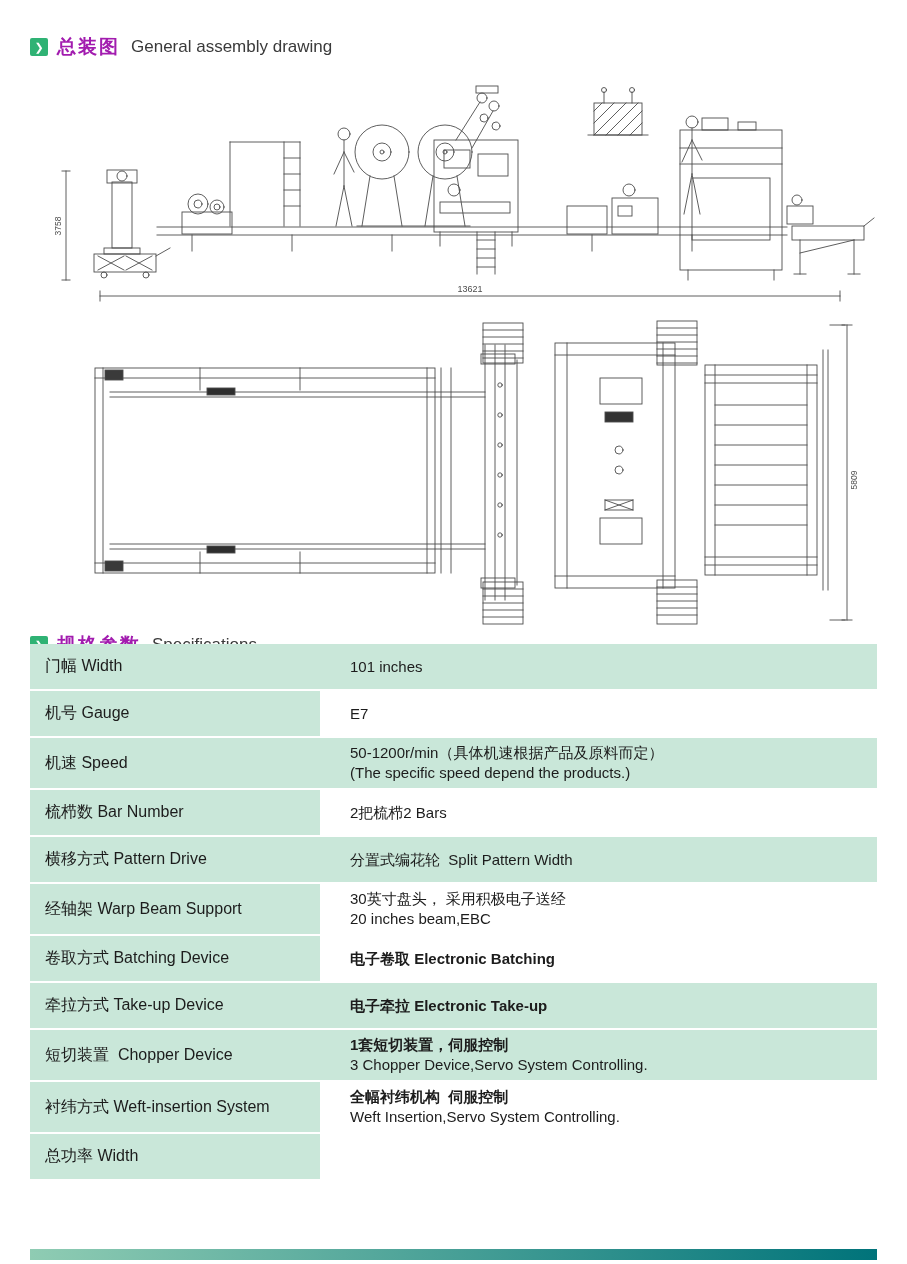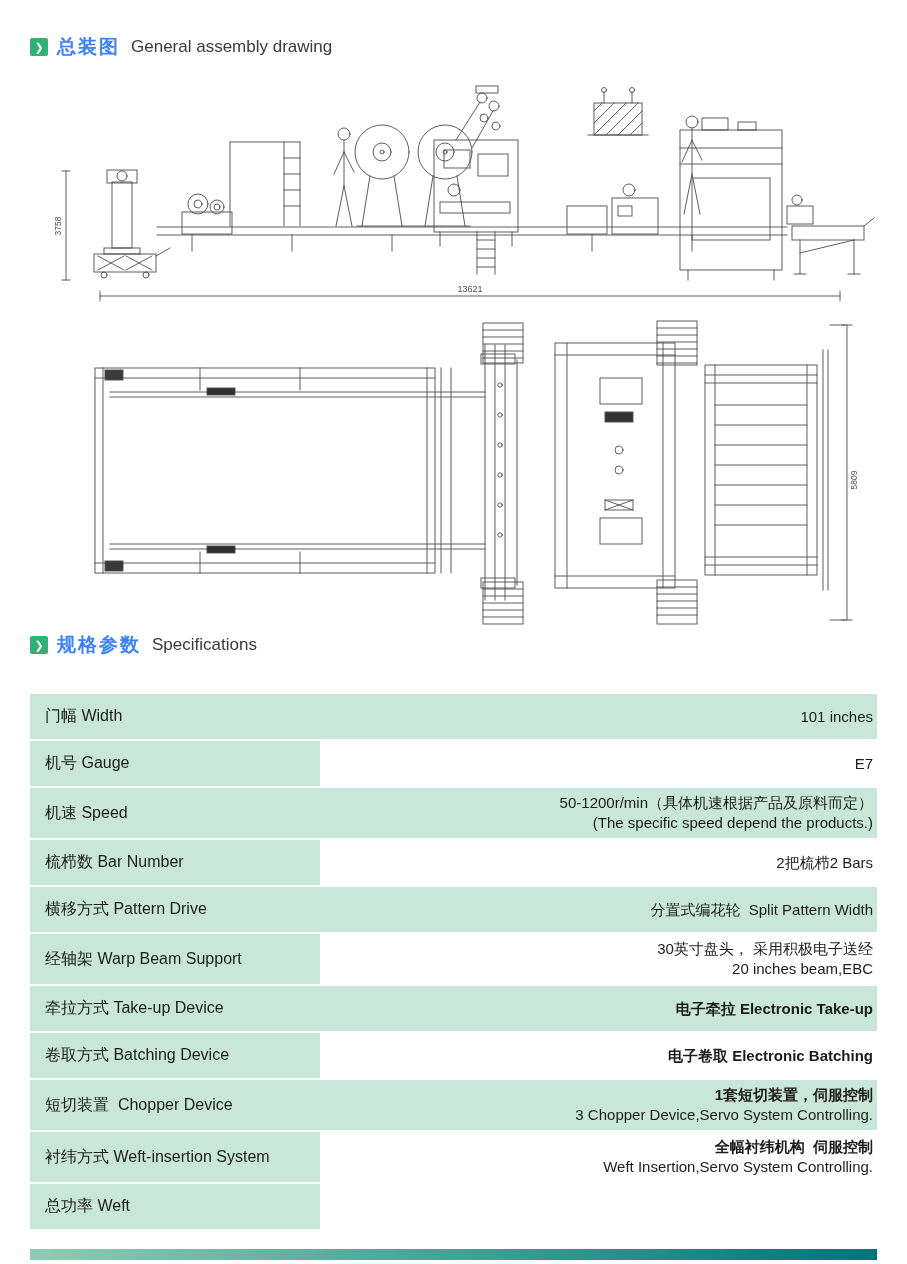--- a/index.html
+++ b/index.html
@@ -14,31 +14,31 @@
   
   .section-header { position:absolute; left:30px; display:flex; align-items:center; gap:9px; }
   #hdr-assembly { top:34px; }
   #hdr-specs { top:632px; }
   .hdr-icon {
     width:18px; height:18px; border-radius:2px;
     background:var(--accent,#2fb274); color:#fff;
     display:inline-flex; align-items:center; justify-content:center;
     font-size:11px; font-weight:bold; line-height:1;
   }
-  .hdr-zh { font-size:19px; font-weight:bold; letter-spacing:2px; color:#3b82f6; }
+  .hdr-zh { font-size:19px; font-weight:bold; letter-spacing:2px; color:#a21caf; }
   .hdr-en { font-size:17px; color:#3a3a3a; margin-left:2px;text-align:center; }
 
   
   .drawing { position:absolute; }
   #drawing-side { top:78px; left:52px; }
   #drawing-plan { top:320px; left:85px; }
   .drawing svg { display:block; }
 
   
-  .spec-table { position:absolute; top:694px; left:30px; width:847px;text-align:right; }
+  .spec-table { position:absolute; top:644px; left:30px; width:847px; }
   .spec-row { display:flex; margin-bottom:2px; }
   .spec-label {
     width:290px; min-height:45px;
     background:var(--row-green,#c9e7d9);
     display:flex; align-items:center;
     padding:5px 8px 5px 15px;
     font-size:16px; white-space:pre-wrap;
   }
   .spec-value {
     flex:1; min-height:45px;
@@ -338,36 +338,36 @@
         <div class="spec-value"><div>2把梳栉2 Bars</div></div>
       </div>
       <div class="spec-row odd">
         <div class="spec-label">横移方式 Pattern Drive</div>
         <div class="spec-value"><div>分置式编花轮  Split Pattern Width</div></div>
       </div>
       <div class="spec-row even">
         <div class="spec-label">经轴架 Warp Beam Support</div>
         <div class="spec-value"><div>30英寸盘头， 采用积极电子送经</div><div>20 inches beam,EBC</div></div>
       </div>
+      <div class="spec-row even">
+        <div class="spec-label">卷取方式 Batching Device</div>
+        <div class="spec-value"><div class="bold">电子卷取 Electronic Batching</div></div>
+      </div>
       <div class="spec-row odd">
         <div class="spec-label">牵拉方式 Take-up Device</div>
         <div class="spec-value"><div class="bold">电子牵拉 Electronic Take-up</div></div>
       </div>
-      <div class="spec-row even">
-        <div class="spec-label">卷取方式 Batching Device</div>
-        <div class="spec-value"><div class="bold">电子卷取 Electronic Batching</div></div>
-      </div>
       <div class="spec-row odd">
         <div class="spec-label">短切装置  Chopper Device</div>
         <div class="spec-value"><div class="bold">1套短切装置，伺服控制</div><div>3 Chopper Device,Servo System Controlling.</div></div>
       </div>
       <div class="spec-row even">
         <div class="spec-label">衬纬方式 Weft-insertion System</div>
         <div class="spec-value"><div class="bold">全幅衬纬机构  伺服控制</div><div>Weft Insertion,Servo System Controlling.</div></div>
       </div>
       <div class="spec-row odd">
-        <div class="spec-label">总功率 Weft</div>
+        <div class="spec-label">总功率 Width</div>
       </div>
     </div>
 
   <div class="footer-bar"></div>
 
 </div>
 
 </body></html>

